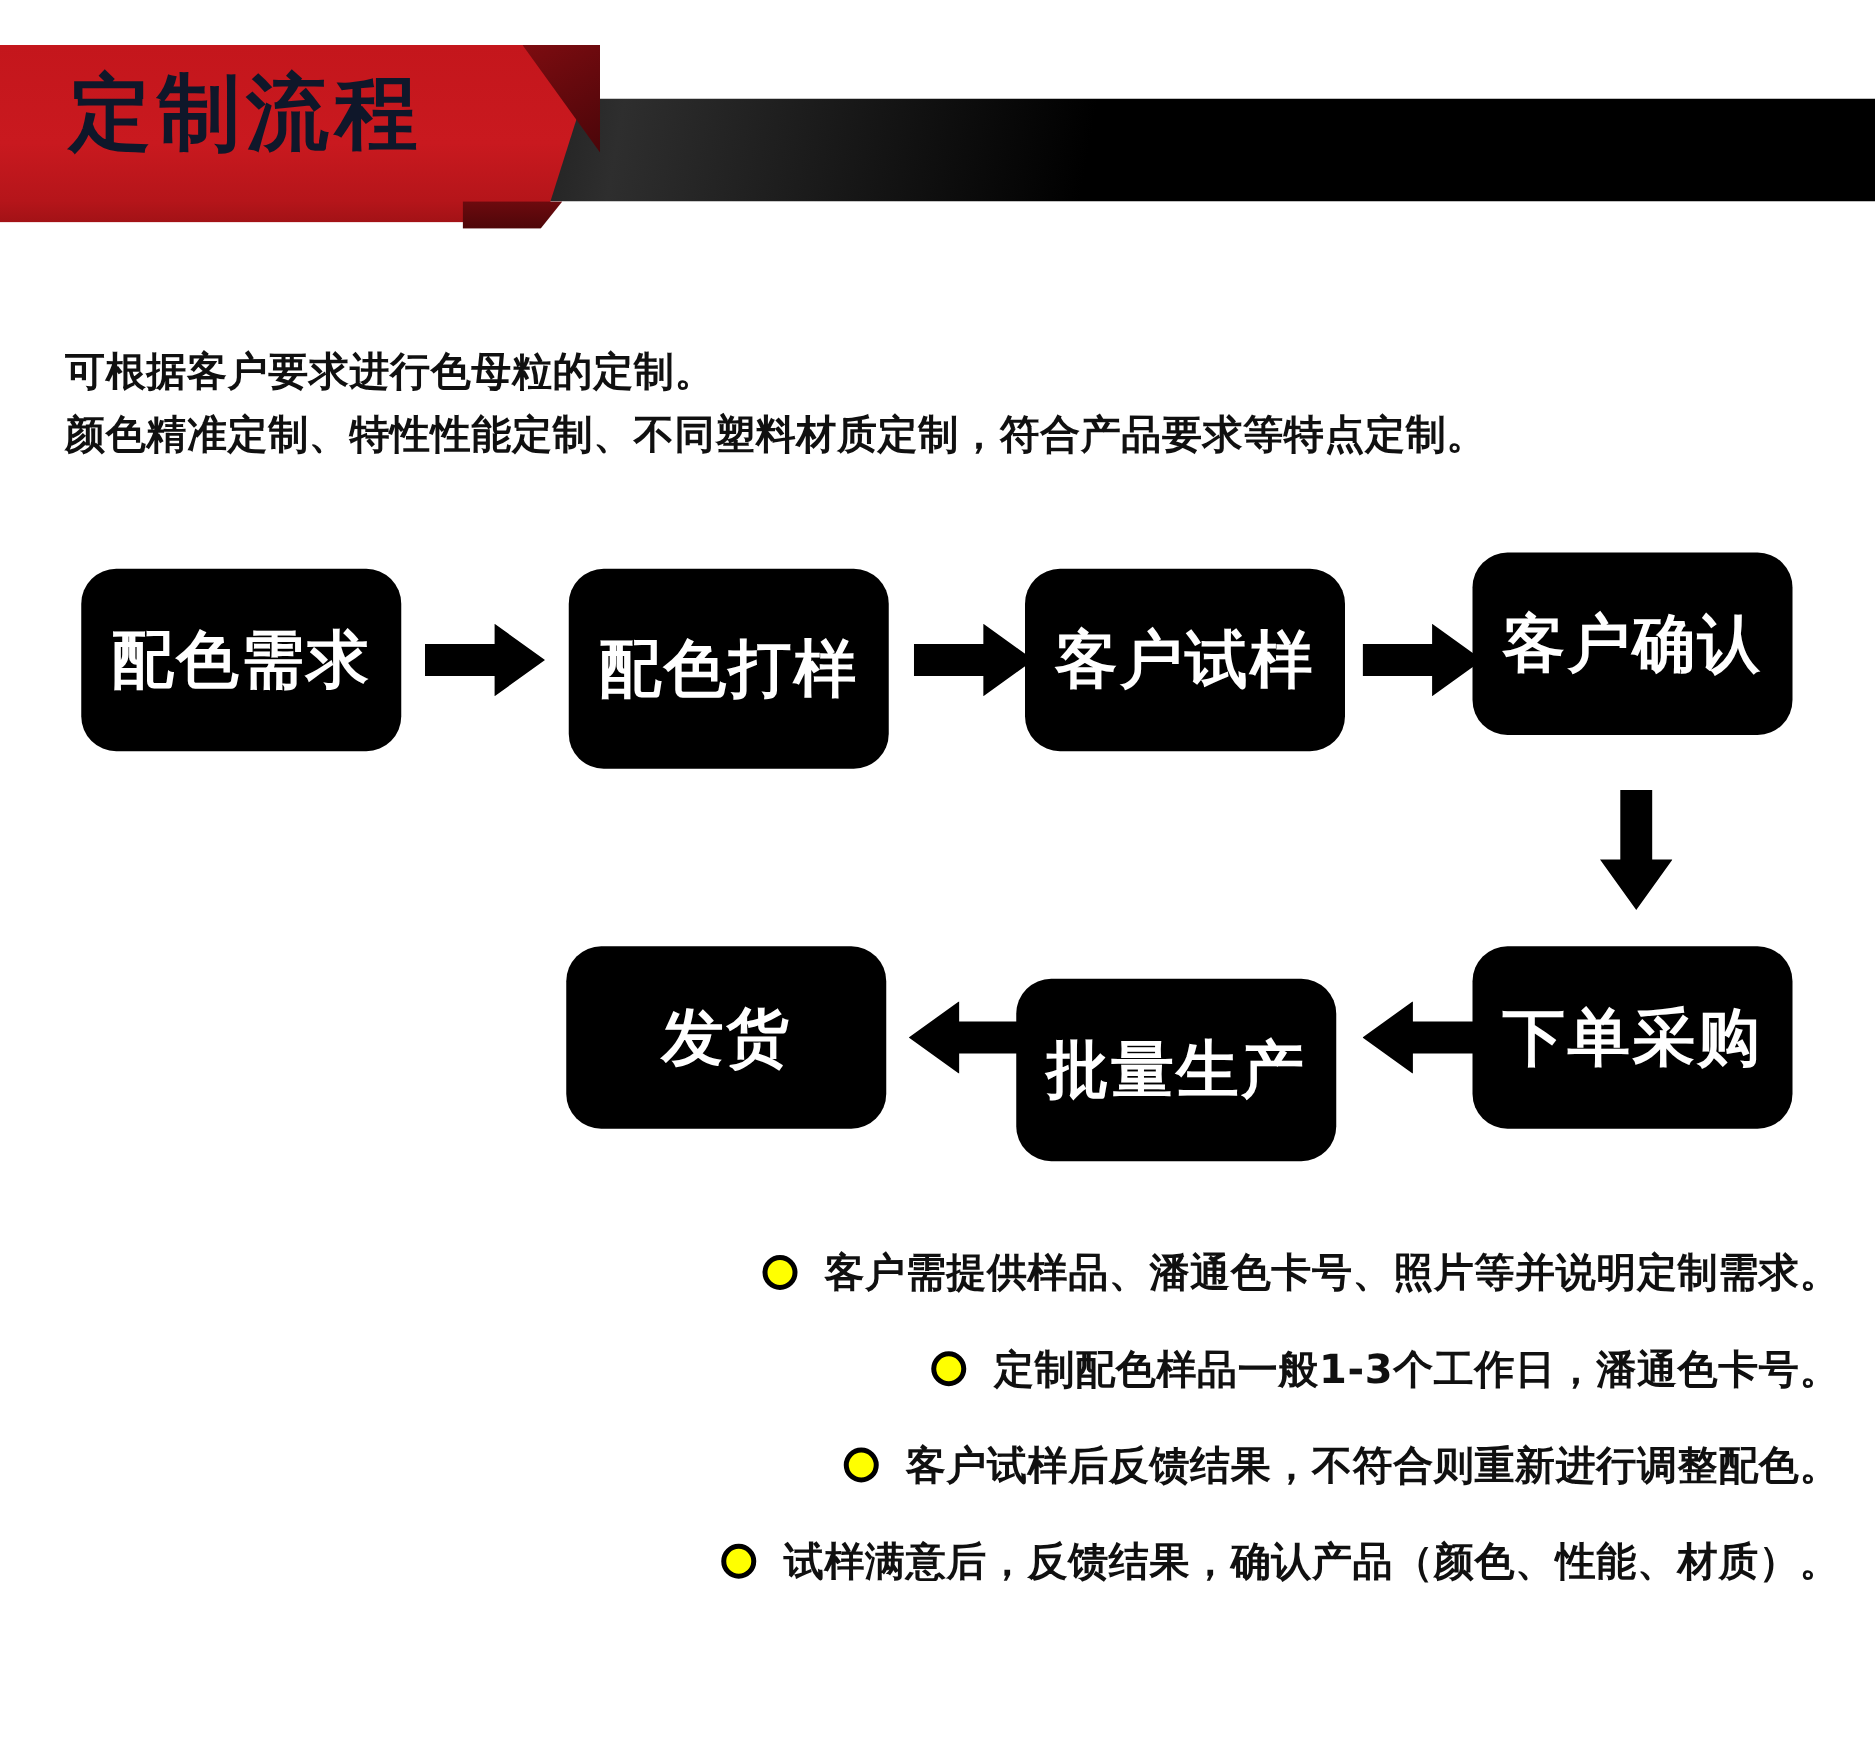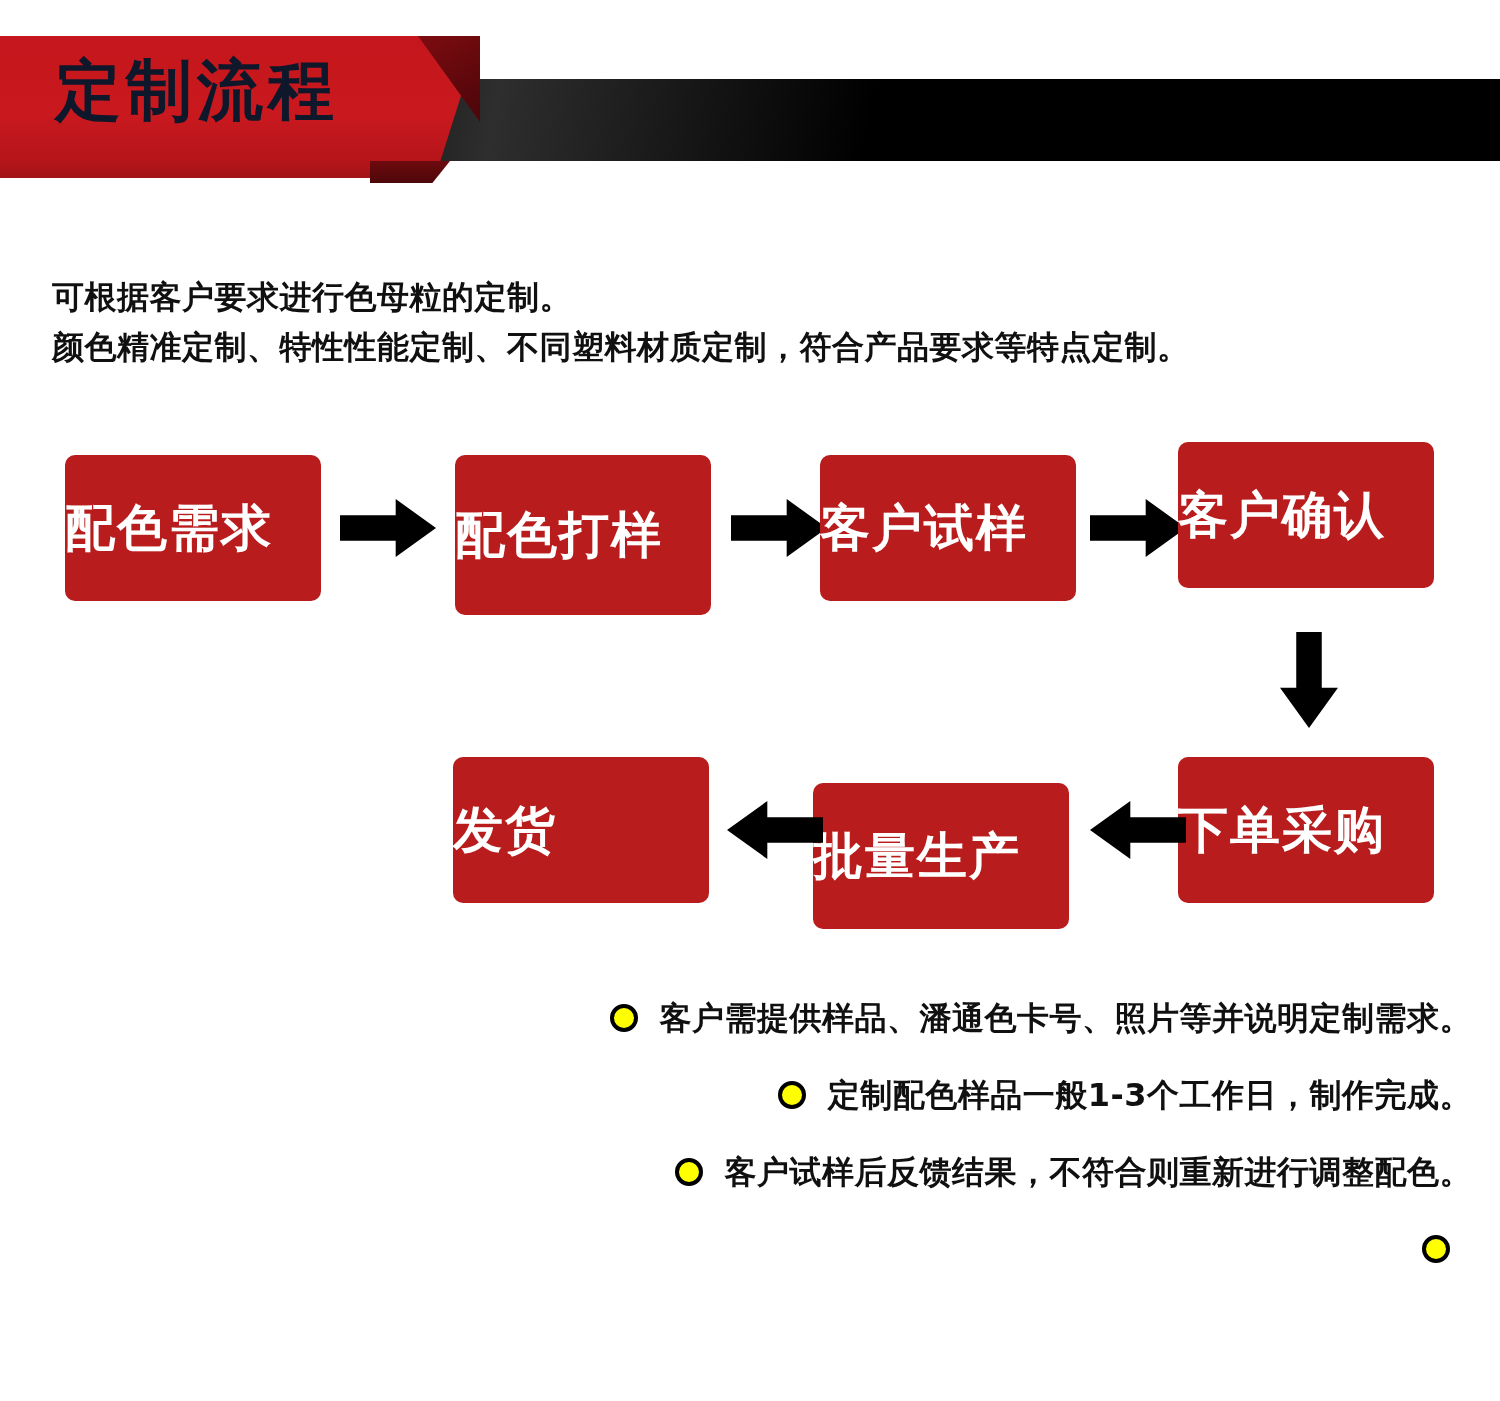--- a/index.html
+++ b/index.html
@@ -97,25 +97,25 @@
     left: 0;
     top: 0;
     width: 1500px;
     height: 1401px;
     pointer-events: none;
   }
   .flow > * { pointer-events: auto; }
 
   .node {
     position: absolute;
-    background: #b91c1c;
-    border-radius: 10px;
+    background: #000000;
+    border-radius: 28px;
     display: flex;
     align-items: center;
-    justify-content: flex-start;
+    justify-content: center;
     box-sizing: border-box;
   }
   .node-label {
     color: #ffffff;
     font-size: 50px;
     font-weight: 700;
     letter-spacing: 2px;
     line-height: 1;
     white-space: nowrap;
   }
@@ -252,26 +252,27 @@
 
 <div class="bullets">
 
   <div class="bullet-row">
     <span class="bullet-dot"></span>
     <span class="bullet-text">客户需提供样品、潘通色卡号、照片等并说明定制需求。</span>
   </div>
 
   <div class="bullet-row">
     <span class="bullet-dot"></span>
-    <span class="bullet-text">定制配色样品一般1-3个工作日，制作完成。</span>
+    <span class="bullet-text">定制配色样品一般1-3个工作日，潘通色卡号。</span>
   </div>
 
   <div class="bullet-row">
     <span class="bullet-dot"></span>
     <span class="bullet-text">客户试样后反馈结果，不符合则重新进行调整配色。</span>
   </div>
 
   <div class="bullet-row">
     <span class="bullet-dot"></span>
+    <span class="bullet-text">试样满意后，反馈结果，确认产品（颜色、性能、材质）。</span>
   </div>
 
 
 </div>
 
 </body></html>

